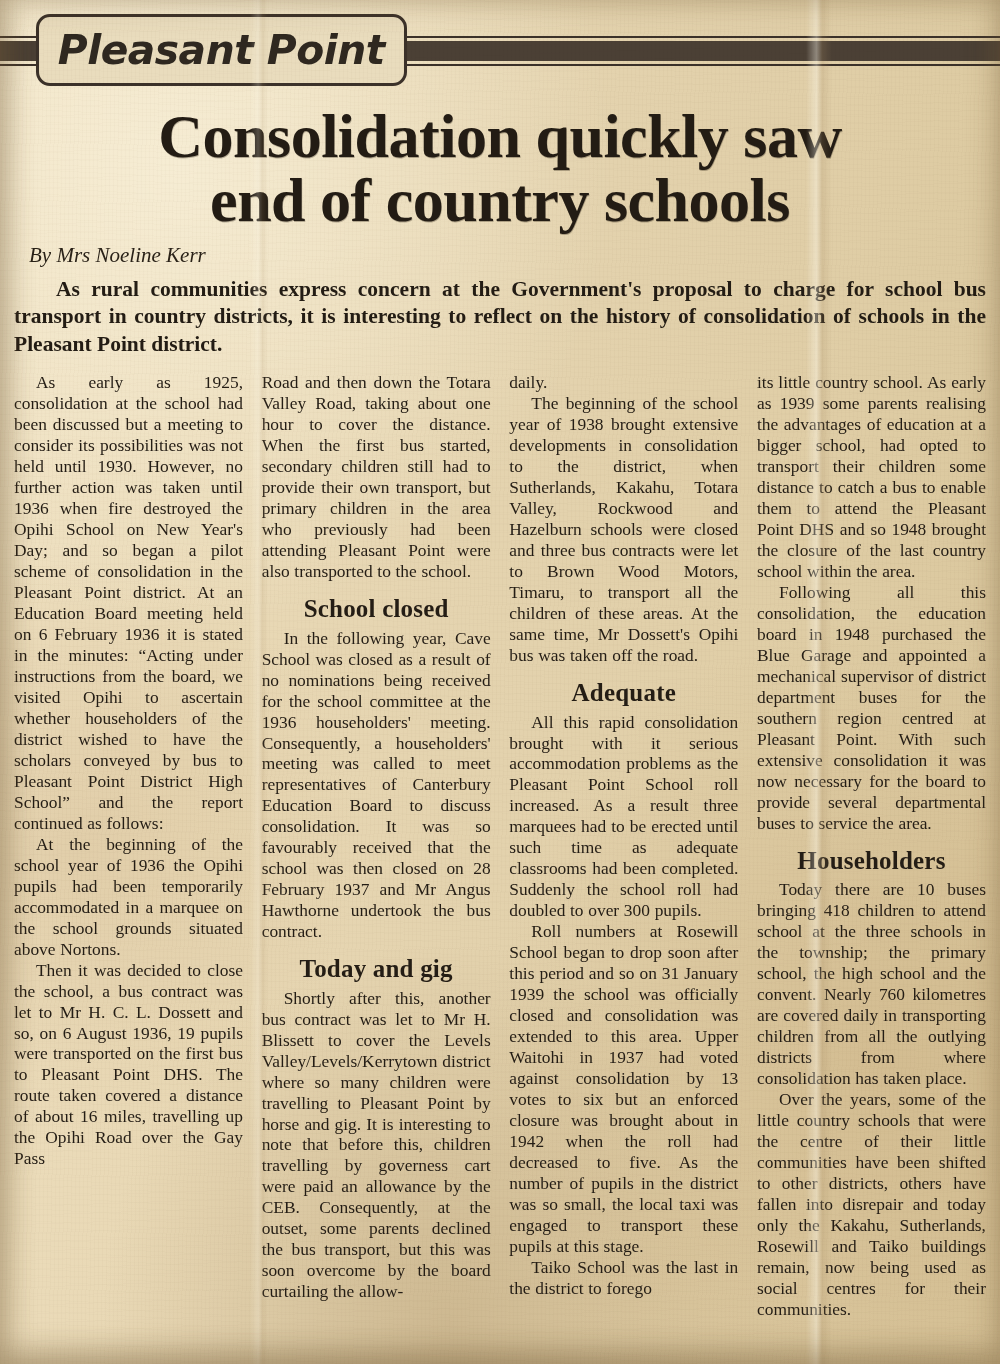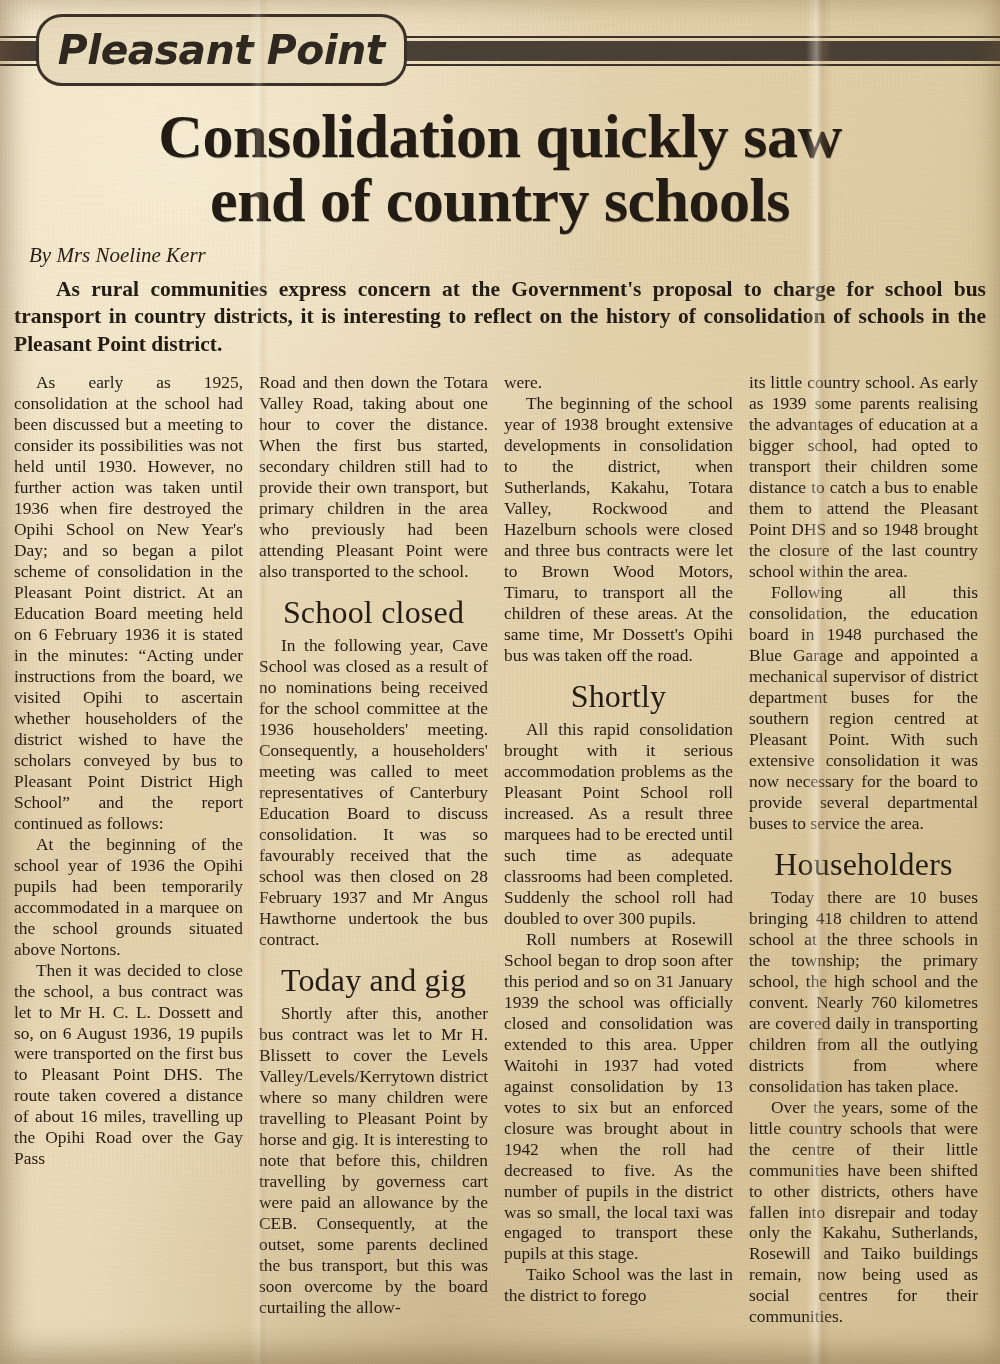--- a/index.html
+++ b/index.html
@@ -102,21 +102,21 @@
   }
   .masthead-badge {
     position: absolute;
     left: 36px;
     top: 0;
     height: 66px;
     padding: 0 22px;
     display: flex;
     align-items: center;
     border: 3px solid #3b3129;
-    border-radius: 26px;
+    border-radius: 14px;
     background: #e9dcbd;
     z-index: 3;
   }
   .masthead-title {
     font-family: "DejaVu Sans", "Liberation Sans", sans-serif;
     font-weight: bold;
     font-style: italic;
     font-size: 40px;
     letter-spacing: -0.5px;
     color: #2f2820;
@@ -159,40 +159,41 @@
     color: #231c14;
     hyphens: none;
   }
 
   
   .columns {
     display: flex;
     margin: 14px 14px 0 14px;
     gap: 16px;
     align-items: flex-start;
+    justify-content: space-between;
   }
   .col {
     width: 229px;
     flex: 0 0 229px;
   }
   .col p {
     margin: 0;
     font-size: 17.4px;
     line-height: 1.205;
     text-align: justify;
     text-indent: 22px;
     color: #241d15;
     word-spacing: 0.02em;
   }
   .col p.cont { text-indent: 0; }
   .col h2 {
     margin: 13px 0 5px 0;
     text-align: center;
-    font-weight: normal;
-    font-size: 32px;
+    font-weight: bold;
+    font-size: 25px;
     line-height: 1.1;
     color: #241d15;
     letter-spacing: 0.2px;
   }
 </style>
 </head>
 <body>
 
 <div class="clipping">
 
@@ -221,23 +222,23 @@
         <p>Then it was decided to close the school, a bus contract was let to Mr H. C. L. Dossett and so, on 6 August 1936, 19 pupils were transported on the first bus to Pleasant Point DHS. The route taken covered a distance of about 16 miles, travelling up the Opihi Road over the Gay Pass</p>
       </div>
     <div class="col">
         <p class="cont">Road and then down the Totara Valley Road, taking about one hour to cover the distance. When the first bus started, secondary children still had to provide their own transport, but primary children in the area who previously had been attending Pleasant Point were also transported to the school.</p>
         <h2>School closed</h2>
         <p>In the following year, Cave School was closed as a result of no nominations being received for the school committee at the 1936 householders' meeting. Consequently, a householders' meeting was called to meet representatives of Canterbury Education Board to discuss consolidation. It was so favourably received that the school was then closed on 28 February 1937 and Mr Angus Hawthorne undertook the bus contract.</p>
         <h2>Today and gig</h2>
         <p>Shortly after this, another bus contract was let to Mr H. Blissett to cover the Levels Valley/Levels/Kerrytown district where so many children were travelling to Pleasant Point by horse and gig. It is interesting to note that before this, children travelling by governess cart were paid an allowance by the CEB. Consequently, at the outset, some parents declined the bus transport, but this was soon overcome by the board curtailing the allow-</p>
       </div>
     <div class="col">
-        <p class="cont">were.</p>
+        <p class="cont">daily.</p>
         <p>The beginning of the school year of 1938 brought extensive developments in consolidation to the district, when Sutherlands, Kakahu, Totara Valley, Rockwood and Hazelburn schools were closed and three bus contracts were let to Brown Wood Motors, Timaru, to transport all the children of these areas. At the same time, Mr Dossett's Opihi bus was taken off the road.</p>
-        <h2>Shortly</h2>
+        <h2>Adequate</h2>
         <p>All this rapid consolidation brought with it serious accommodation problems as the Pleasant Point School roll increased. As a result three marquees had to be erected until such time as adequate classrooms had been completed. Suddenly the school roll had doubled to over 300 pupils.</p>
         <p>Roll numbers at Rosewill School began to drop soon after this period and so on 31 January 1939 the school was officially closed and consolidation was extended to this area. Upper Waitohi in 1937 had voted against consolidation by 13 votes to six but an enforced closure was brought about in 1942 when the roll had decreased to five. As the number of pupils in the district was so small, the local taxi was engaged to transport these pupils at this stage.</p>
         <p>Taiko School was the last in the district to forego</p>
       </div>
     <div class="col">
         <p class="cont">its little country school. As early as 1939 some parents realising the advantages of education at a bigger school, had opted to transport their children some distance to catch a bus to enable them to attend the Pleasant Point DHS and so 1948 brought the closure of the last country school within the area.</p>
         <p>Following all this consolidation, the education board in 1948 purchased the Blue Garage and appointed a mechanical supervisor of district department buses for the southern region centred at Pleasant Point. With such extensive consolidation it was now necessary for the board to provide several departmental buses to service the area.</p>
         <h2>Householders</h2>
         <p>Today there are 10 buses bringing 418 children to attend school at the three schools in the township; the primary school, the high school and the convent. Nearly 760 kilometres are covered daily in transporting children from all the outlying districts from where consolidation has taken place.</p>
         <p>Over the years, some of the little country schools that were the centre of their little communities have been shifted to other districts, others have fallen into disrepair and today only the Kakahu, Sutherlands, Rosewill and Taiko buildings remain, now being used as social centres for their communities.</p>

